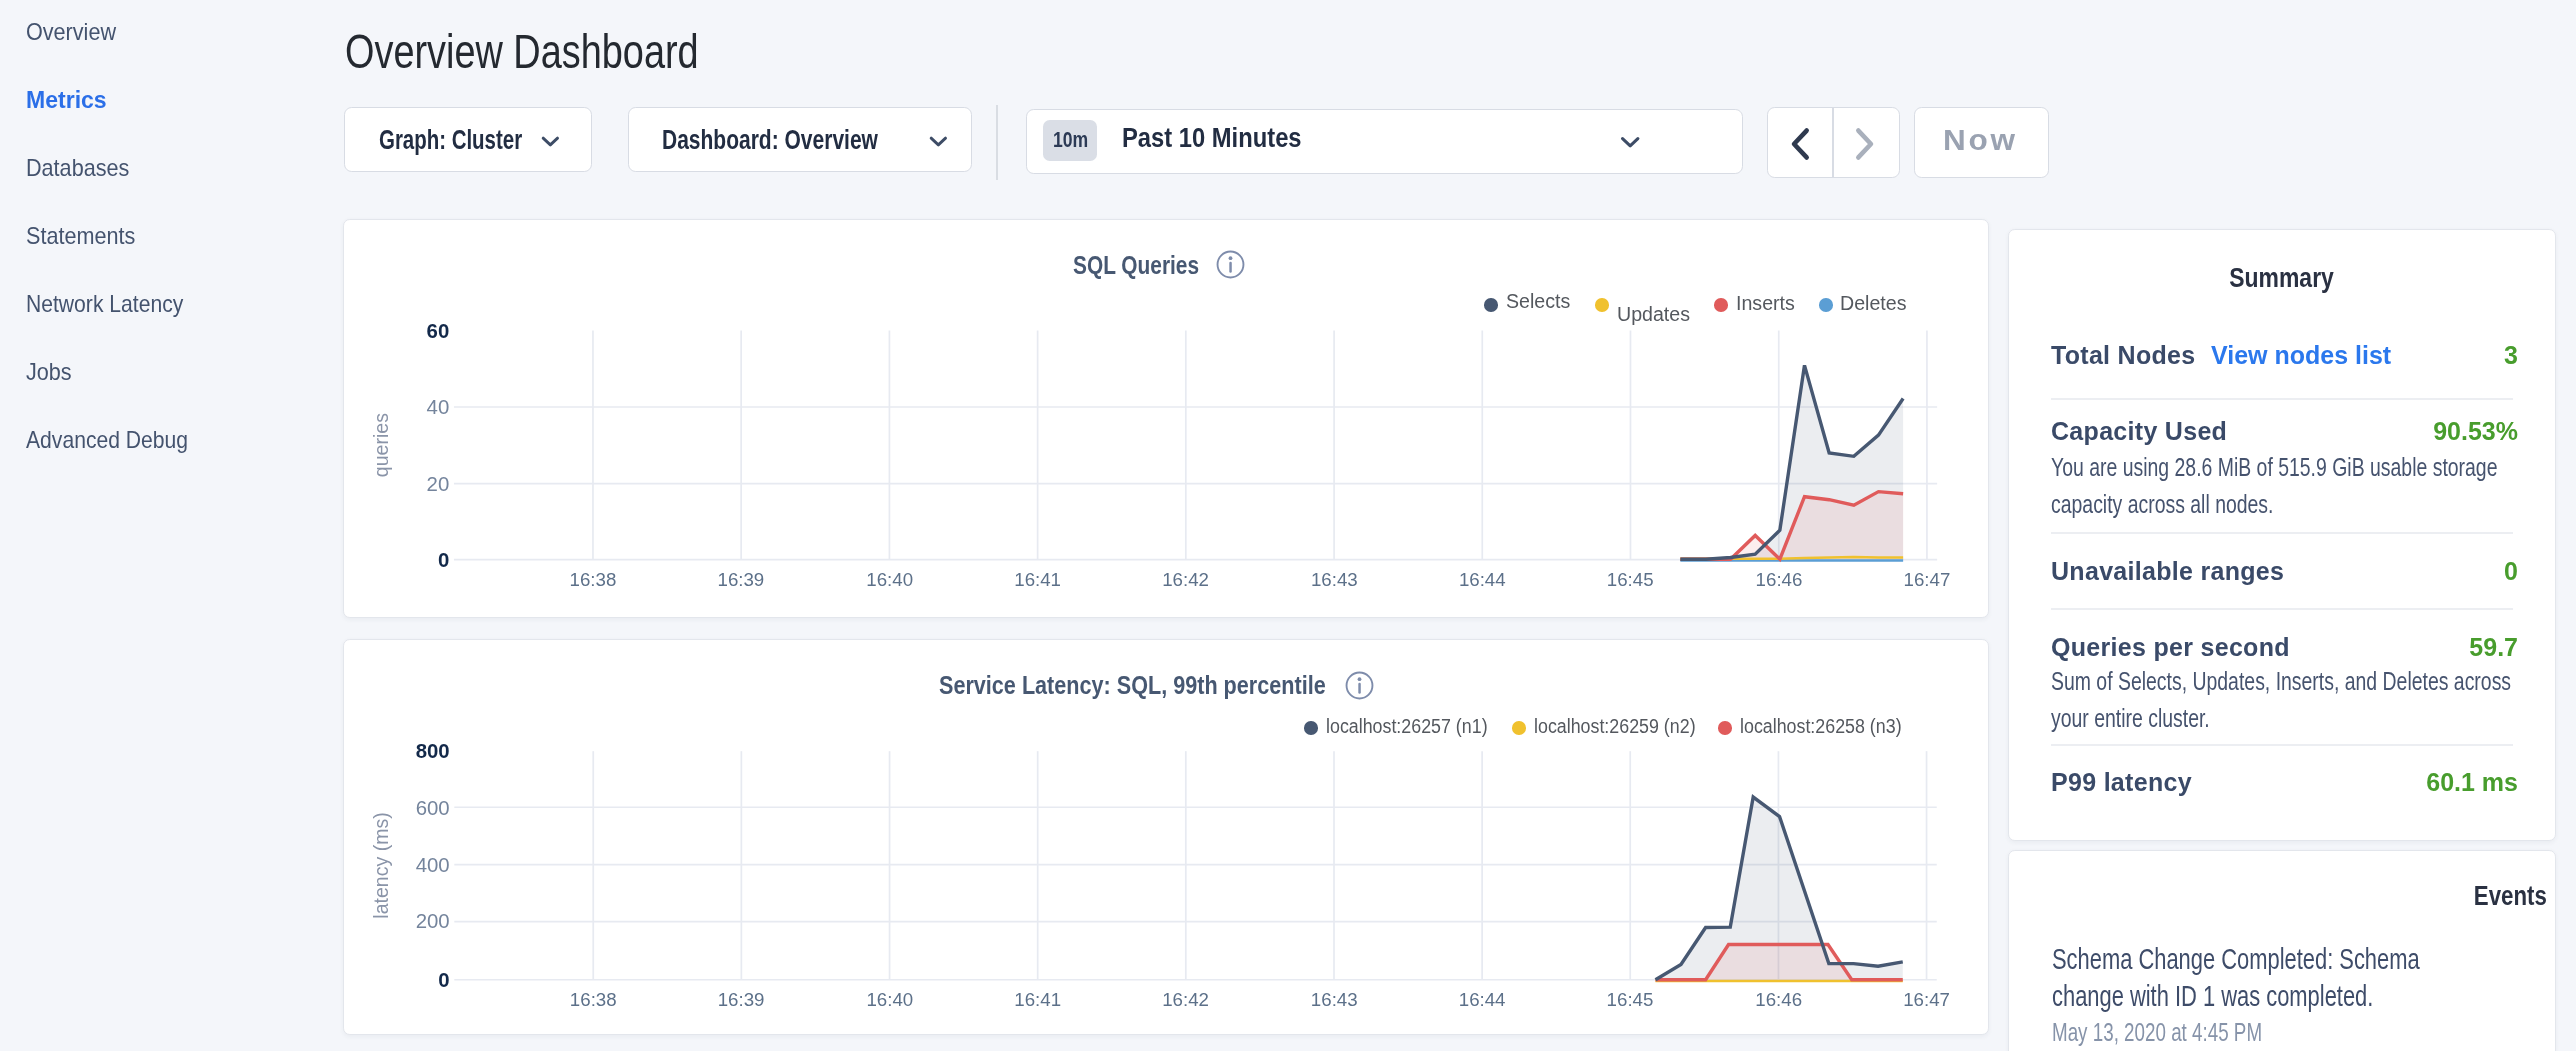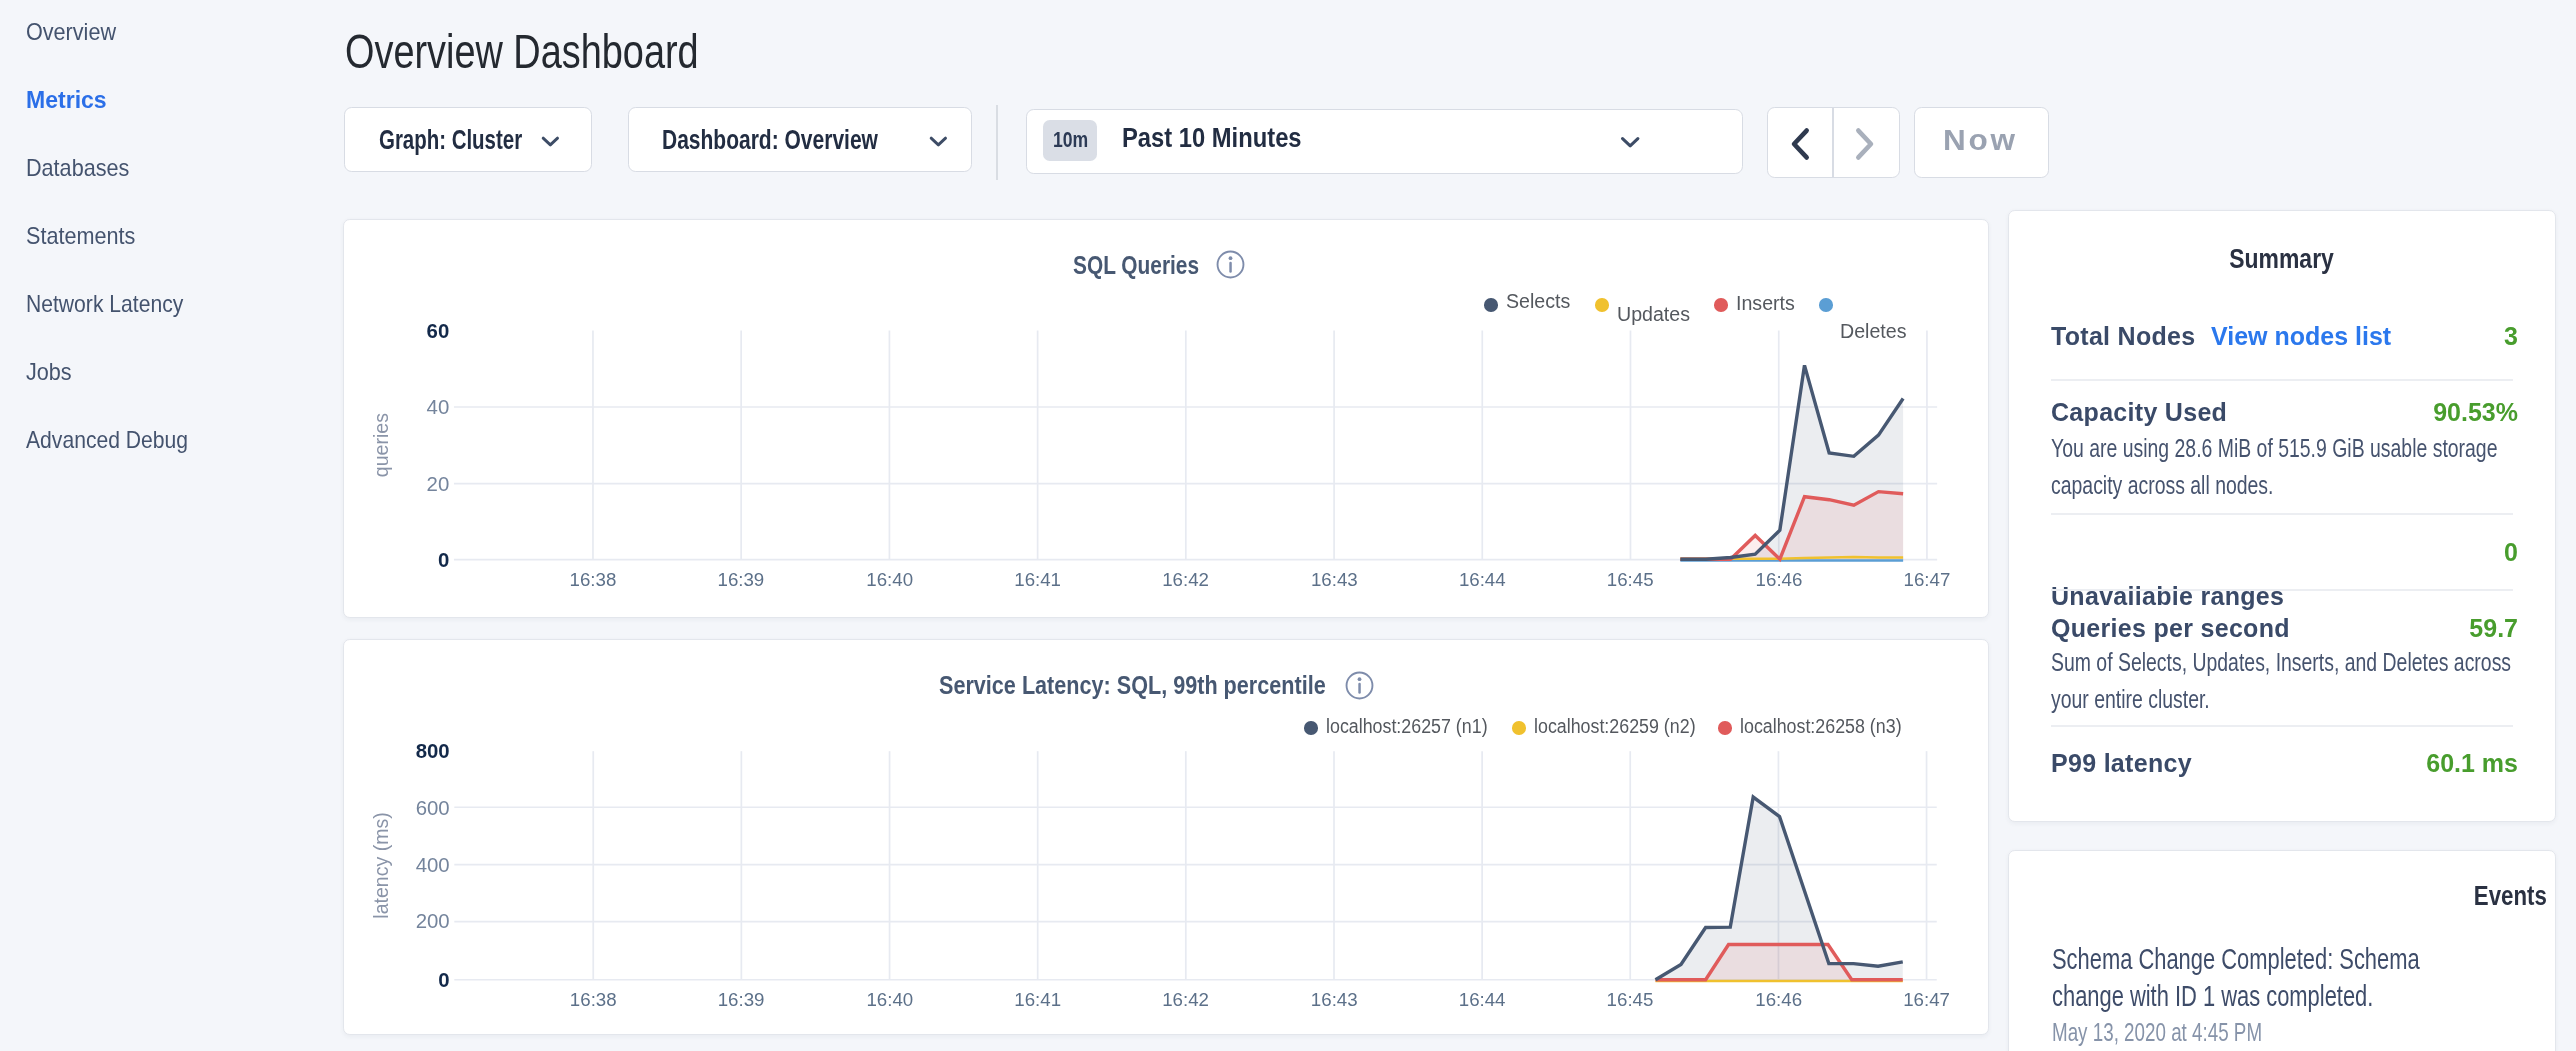--- a/index.html
+++ b/index.html
@@ -72,21 +72,21 @@
       <circle cx="17" cy="9.6" r="2.2" fill="#7e8cab"></circle>
       <rect x="15.6" y="13.8" width="2.9" height="12.8" rx="1.4" fill="#7e8cab"></rect>
     </svg>
   <div class="legdot" style="left:1141px; top:79px; background:#475872;"></div>
   <div class="leg" style="left:1163px; top:73px;">Selects</div>
   <div class="legdot" style="left:1252px; top:79px; background:#f0c12e;"></div>
   <div class="leg" style="left:1274px; top:86px;">Updates</div>
   <div class="legdot" style="left:1371px; top:79px; background:#e05b5b;"></div>
   <div class="leg" style="left:1393px; top:75px;">Inserts</div>
   <div class="legdot" style="left:1476px; top:79px; background:#5b9ed4;"></div>
-  <div class="leg" style="left:1497px; top:75px;margin-top:28px;">Deletes</div>
+  <div class="leg" style="left:1497px; top:75px;">Deletes</div>
   <svg class="abs" style="left:0; top:0;" width="1646" height="399" viewBox="0 0 1936 469">
     <g stroke="#e7eaf1" stroke-width="2">
       <line x1="294" y1="131" x2="294" y2="400.5"></line>
       <line x1="468.3" y1="131" x2="468.3" y2="400.5"></line>
       <line x1="642.7" y1="131" x2="642.7" y2="400.5"></line>
       <line x1="817" y1="131" x2="817" y2="400.5"></line>
       <line x1="991.3" y1="131" x2="991.3" y2="400.5"></line>
       <line x1="1165.7" y1="131" x2="1165.7" y2="400.5"></line>
       <line x1="1340" y1="131" x2="1340" y2="400.5"></line>
       <line x1="1514.3" y1="131" x2="1514.3" y2="400.5"></line>
@@ -176,34 +176,34 @@
       <text x="1166" y="432">16:43</text>
       <text x="1340" y="432">16:44</text>
       <text x="1514" y="432">16:45</text>
       <text x="1689" y="432">16:46</text>
       <text x="1863" y="432">16:47</text>
     </g>
     <text x="53" y="266.5" font-family="Liberation Sans, sans-serif" font-size="23" fill="#8a94a8" text-anchor="middle" transform="rotate(-90 53 266.5)">latency (ms)</text>
   </svg>
 </div>
 
-<div class="card" style="left:2008px; top:210px; width:548px; height:612px;">
+<div class="card" style="left:2008px; top:229px; width:548px; height:612px;">
   <div class="abs" style="left:0; right:0; top:35px; text-align:center;"><span style="display:inline-block; font-size:27px; line-height:27px; font-weight:bold; color:#2a3142; transform:scaleX(0.85); transform-origin:50% 0;">Summary</span></div>
 
   <div class="slabel" style="top:113px;">Total Nodes</div>
   <div class="t" style="left:202px; top:113px; font-size:25px; line-height:25px; font-weight:bold; color:#2b78ed;">View nodes list</div>
   <div class="sval" style="top:113px;">3</div>
   <div class="sdiv" style="top:168px;"></div>
 
   <div class="slabel" style="top:189px;">Capacity Used</div>
   <div class="sval" style="top:189px;">90.53%</div>
   <div class="spara" style="top:219px;">You are using 28.6 MiB of 515.9 GiB usable storage<br>capacity across all nodes.</div>
   <div class="sdiv" style="top:302px;"></div>
 
-  <div class="slabel" style="top:329px;margin-top:44px;">Unavailable ranges</div>
+  <div class="slabel" style="top:329px;">Unavailable ranges</div>
   <div class="sval" style="top:329px;">0</div>
   <div class="sdiv" style="top:378px;"></div>
 
   <div class="slabel" style="top:405px;">Queries per second</div>
   <div class="sval" style="top:405px;">59.7</div>
   <div class="spara" style="top:433px;">Sum of Selects, Updates, Inserts, and Deletes across<br>your entire cluster.</div>
   <div class="sdiv" style="top:514px;"></div>
 
   <div class="slabel" style="top:540px;">P99 latency</div>
   <div class="sval" style="top:540px;">60.1 ms</div>

